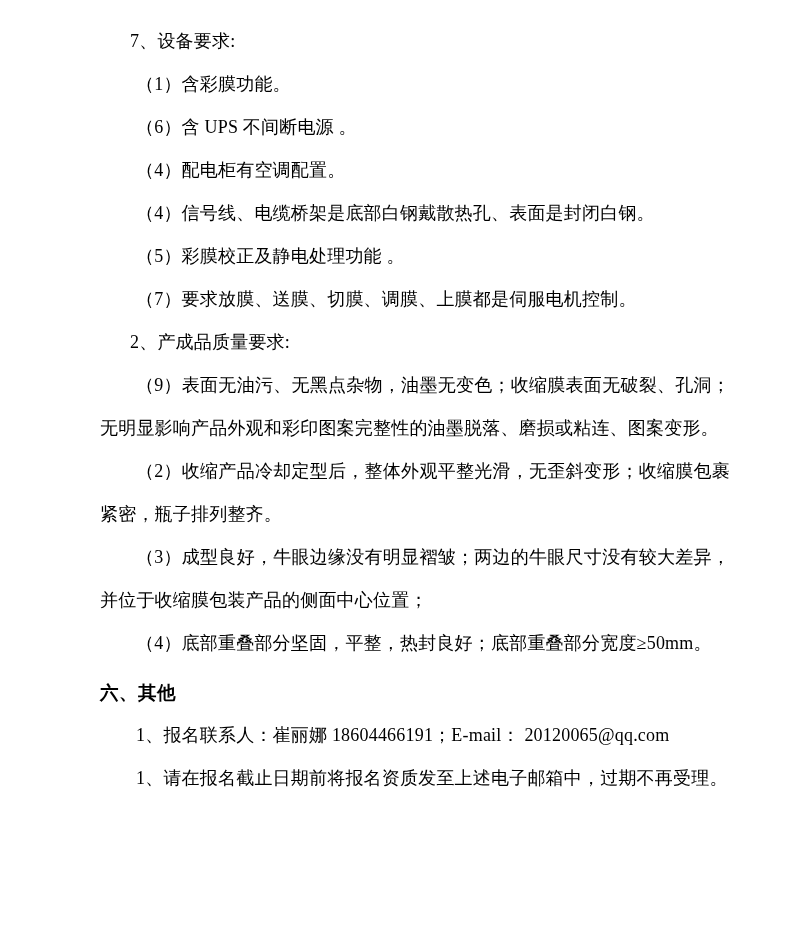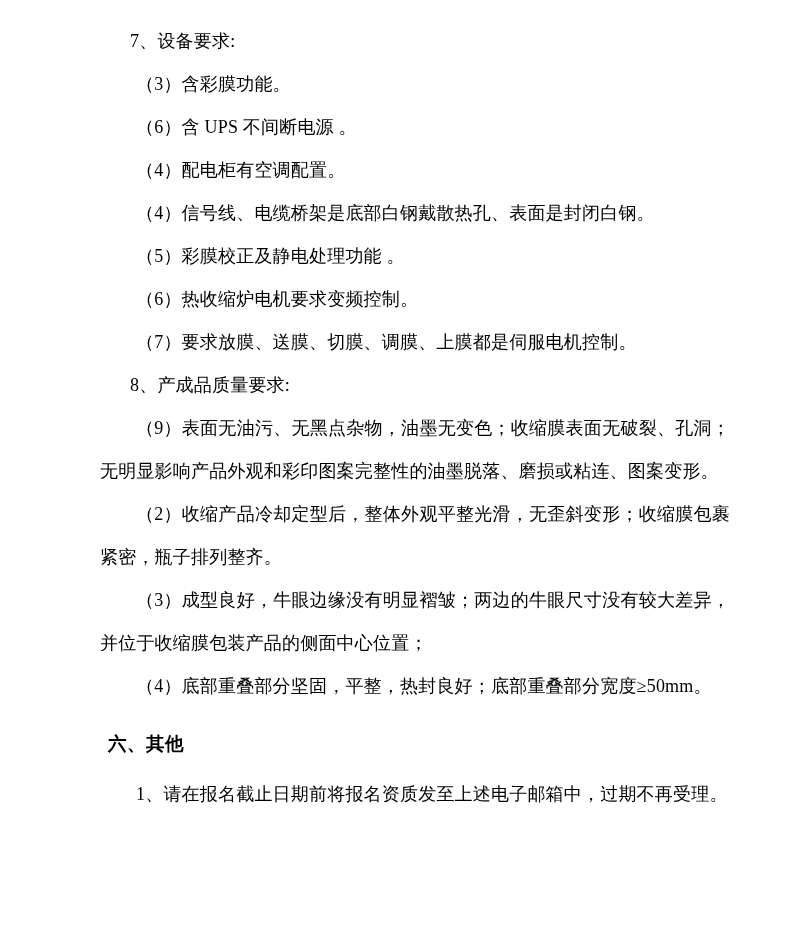--- a/index.html
+++ b/index.html
@@ -33,46 +33,46 @@
     text-indent: 36px;
   }
   .indent-2 {
     text-indent: 30px;
   }
   .heading {
     font-family: "DejaVu Sans", "Liberation Sans", sans-serif;
     font-weight: bold;
     font-size: 18.5px;
     line-height: 43px;
-    margin: 8px;
+    margin: 0;
     text-indent: 0;
     letter-spacing: 0.5px;
   }
   .spacer-sm {
     height: 6px;
   }
 </style>
 </head>
 <body>
 
 <div class="page">
 
   <p class="para indent-2">7、设备要求:</p>
-  <p class="para indent-1">（3）含彩膜功能。</p>
+  <p class="para indent-1">（1）含彩膜功能。</p>
   <p class="para indent-1">（6）含 UPS 不间断电源 。</p>
   <p class="para indent-1">（4）配电柜有空调配置。</p>
   <p class="para indent-1">（4）信号线、电缆桥架是底部白钢戴散热孔、表面是封闭白钢。</p>
   <p class="para indent-1">（5）彩膜校正及静电处理功能 。</p>
-  <p class="para indent-1">（6）热收缩炉电机要求变频控制。</p>
   <p class="para indent-1">（7）要求放膜、送膜、切膜、调膜、上膜都是伺服电机控制。</p>
-  <p class="para indent-2">8、产成品质量要求:</p>
+  <p class="para indent-2">2、产成品质量要求:</p>
   <p class="para indent-1">（9）表面无油污、无黑点杂物，油墨无变色；收缩膜表面无破裂、孔洞；无明显影响产品外观和彩印图案完整性的油墨脱落、磨损或粘连、图案变形。</p>
   <p class="para indent-1">（2）收缩产品冷却定型后，整体外观平整光滑，无歪斜变形；收缩膜包裹紧密，瓶子排列整齐。</p>
   <p class="para indent-1">（3）成型良好，牛眼边缘没有明显褶皱；两边的牛眼尺寸没有较大差异，并位于收缩膜包装产品的侧面中心位置；</p>
   <p class="para indent-1">（4）底部重叠部分坚固，平整，热封良好；底部重叠部分宽度≥50mm。</p>
 
   <div class="spacer-sm"></div>
 
   <p class="heading">六、其他</p>
 
+  <p class="para indent-1">1、报名联系人：崔丽娜 18604466191；E-mail： 20120065@qq.com</p>
   <p class="para indent-1">1、请在报名截止日期前将报名资质发至上述电子邮箱中，过期不再受理。</p>
 
 </div>
 
 </body></html>

